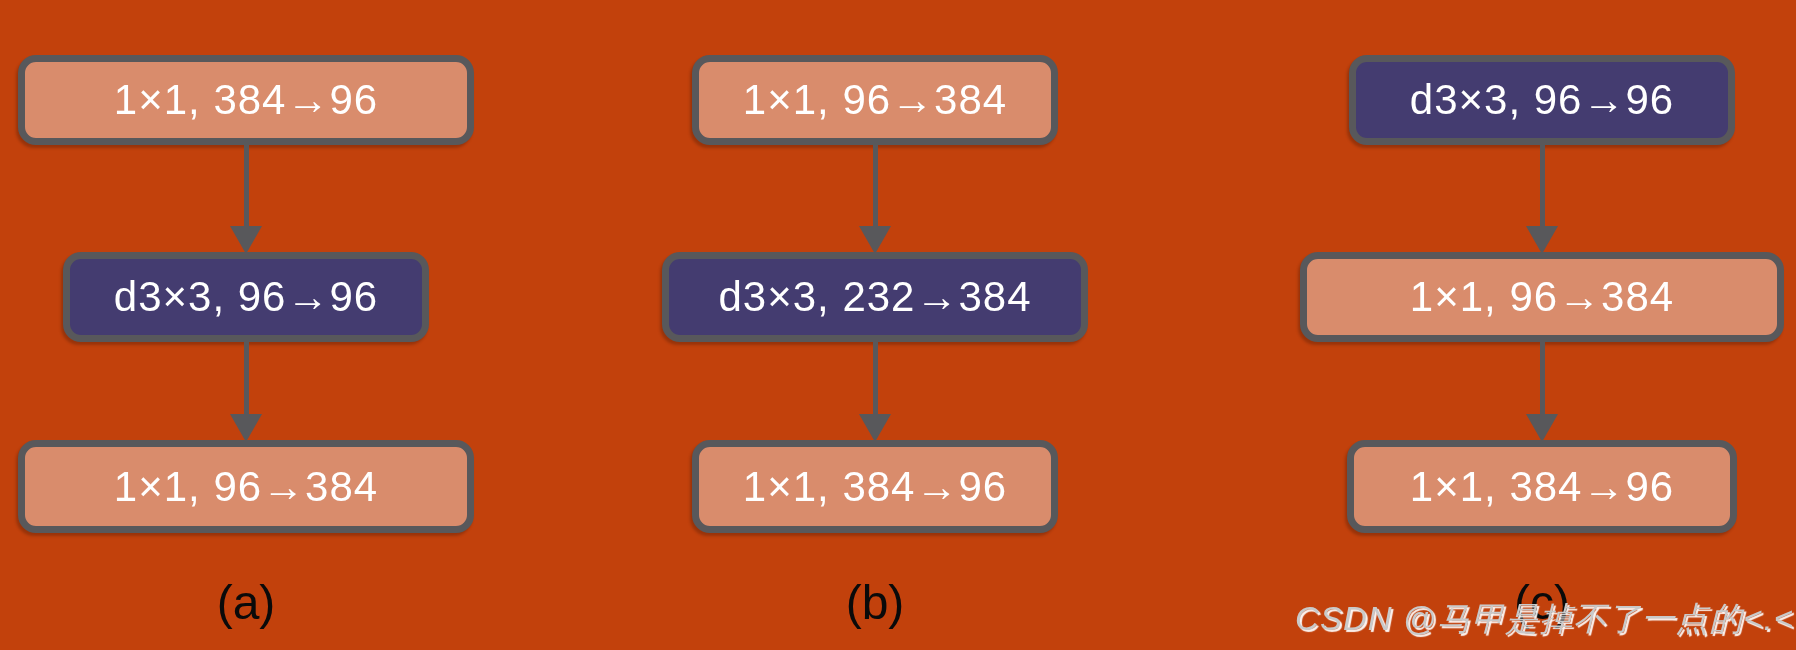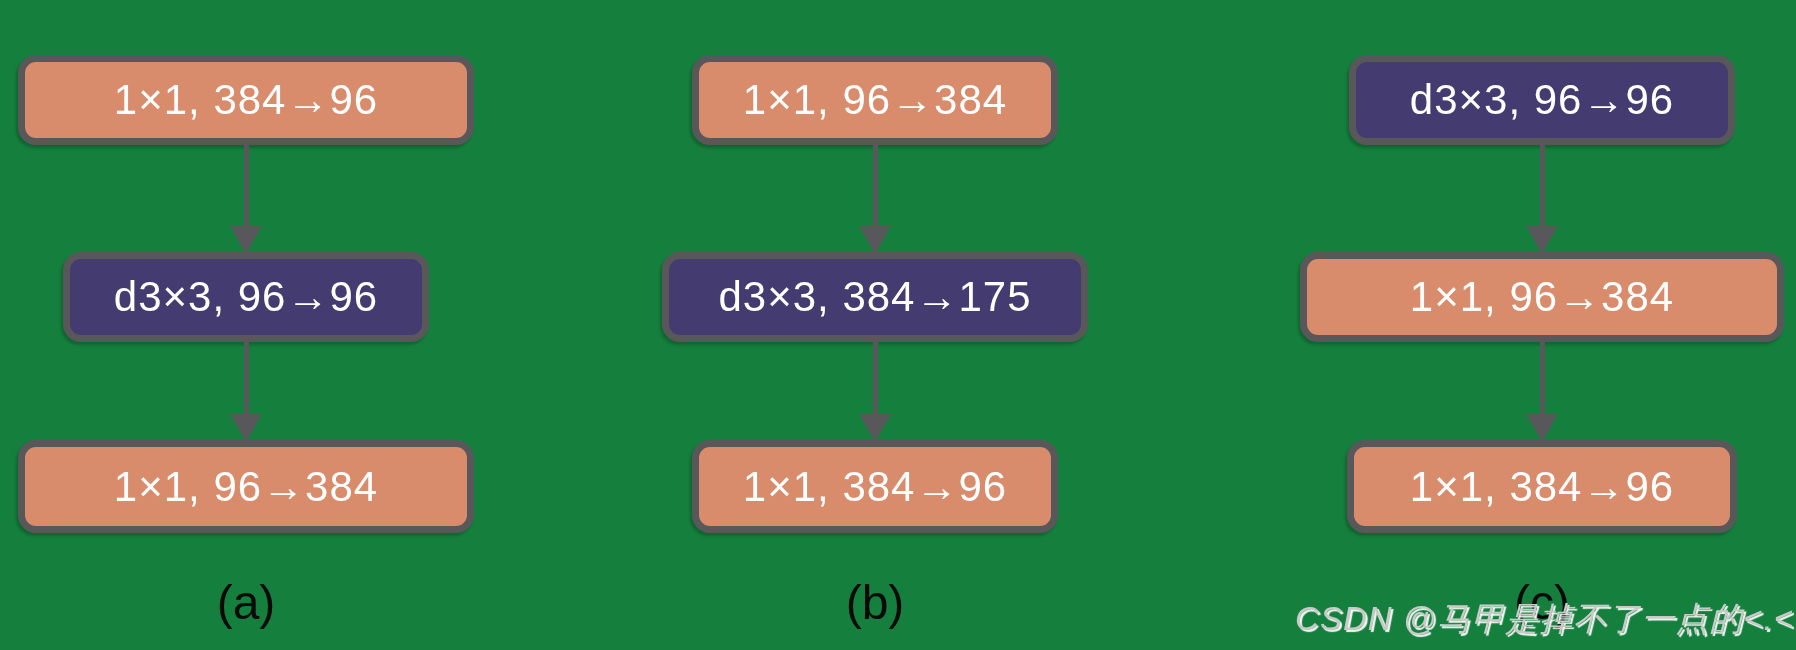--- a/index.html
+++ b/index.html
@@ -5,21 +5,21 @@
   html, body {
     margin: 0;
     padding: 0;
     background: #ffffff;
     font-family: "Liberation Sans", sans-serif;
   }
   .canvas {
     position: relative;
     width: 1796px;
     height: 650px;
-    background: #15803d;
+    background: #c2410c;
     overflow: hidden;
   }
   .column {
     position: absolute;
     top: 0;
     height: 650px;
   }
   .col-a { left: 18px;   width: 456px; }
   .col-b { left: 650px;  width: 450px; }
   .col-c { left: 1300px; width: 484px; }
@@ -120,21 +120,21 @@
     <div class="arrow arrow-1"></div>
     <div class="node row2" style="background: rgb(68, 60, 112);">d3×3, 96→96</div>
     <div class="arrow arrow-2"></div>
     <div class="node row3" style="background: rgb(217, 140, 108);">1×1, 96→384</div>
     <div class="col-label">(a)</div>
   </div>
 
   <div class="column col-b">
     <div class="node row1" style="background: rgb(217, 140, 108);">1×1, 96→384</div>
     <div class="arrow arrow-1"></div>
-    <div class="node row2" style="background: rgb(68, 60, 112);">d3×3, 384→175</div>
+    <div class="node row2" style="background: rgb(68, 60, 112);">d3×3, 232→384</div>
     <div class="arrow arrow-2"></div>
     <div class="node row3" style="background: rgb(217, 140, 108);">1×1, 384→96</div>
     <div class="col-label">(b)</div>
   </div>
 
   <div class="column col-c">
     <div class="node row1" style="background: rgb(68, 60, 112);">d3×3, 96→96</div>
     <div class="arrow arrow-1"></div>
     <div class="node row2" style="background: rgb(217, 140, 108);">1×1, 96→384</div>
     <div class="arrow arrow-2"></div>

